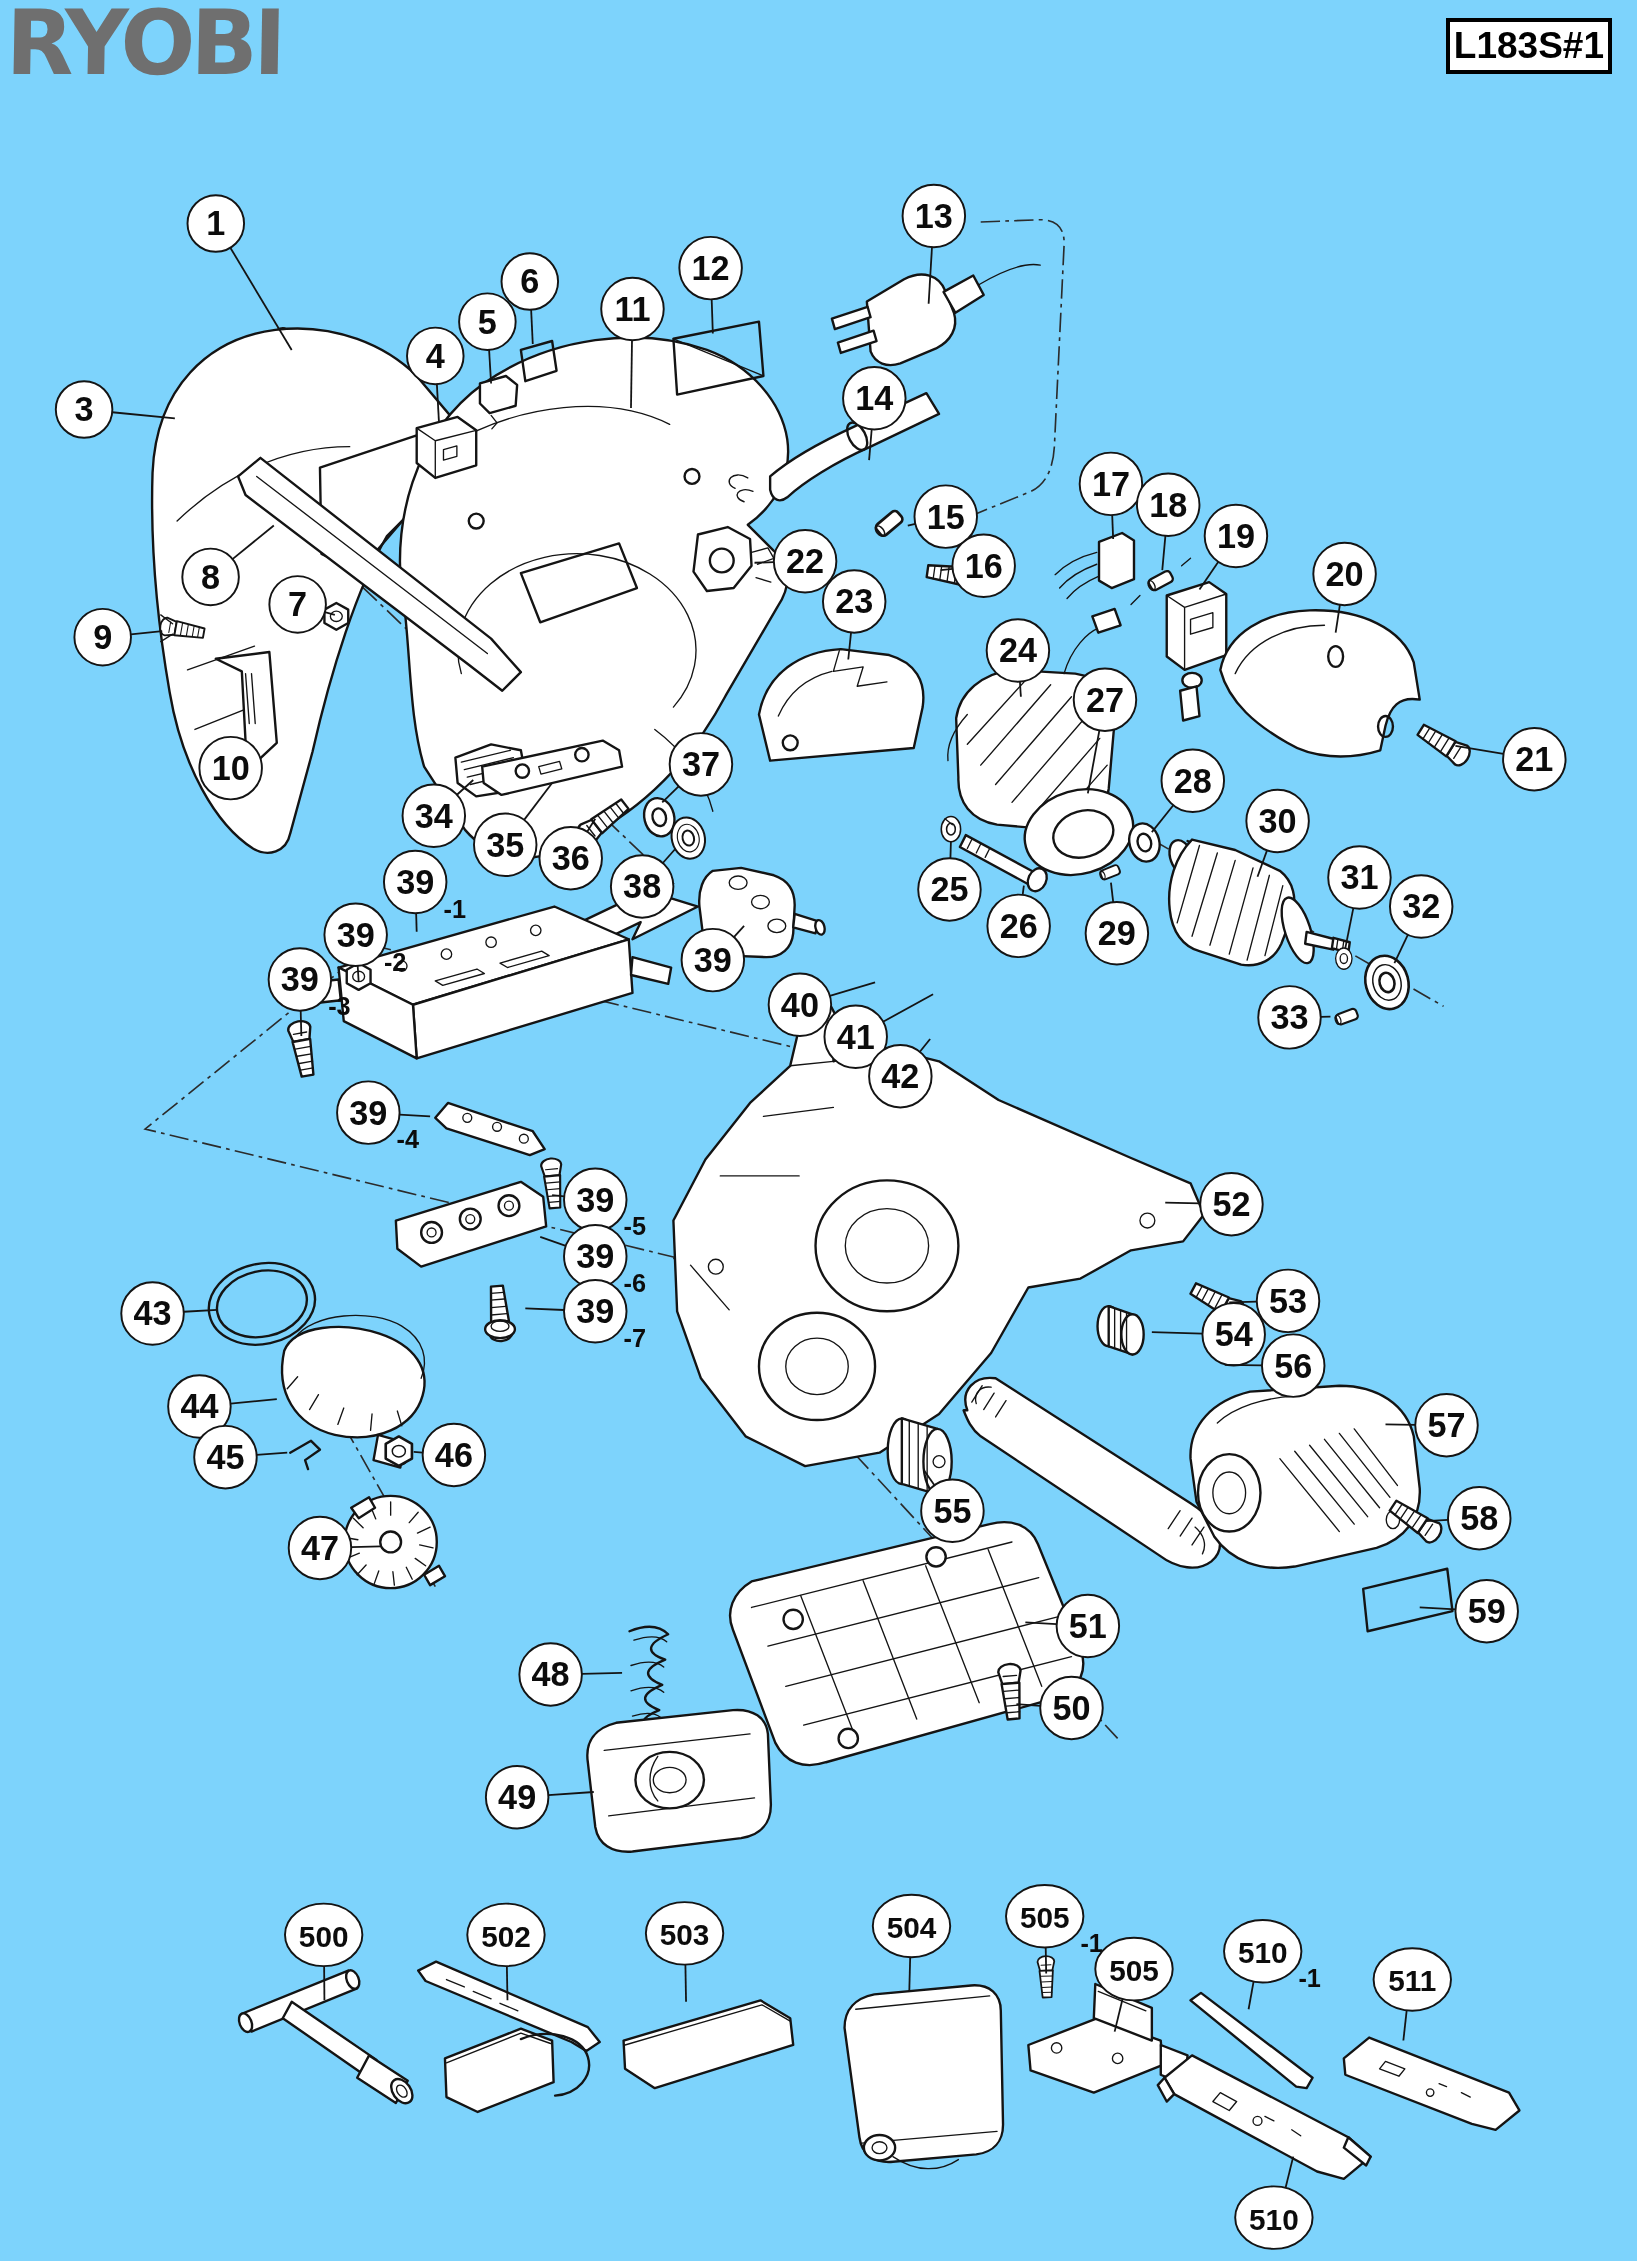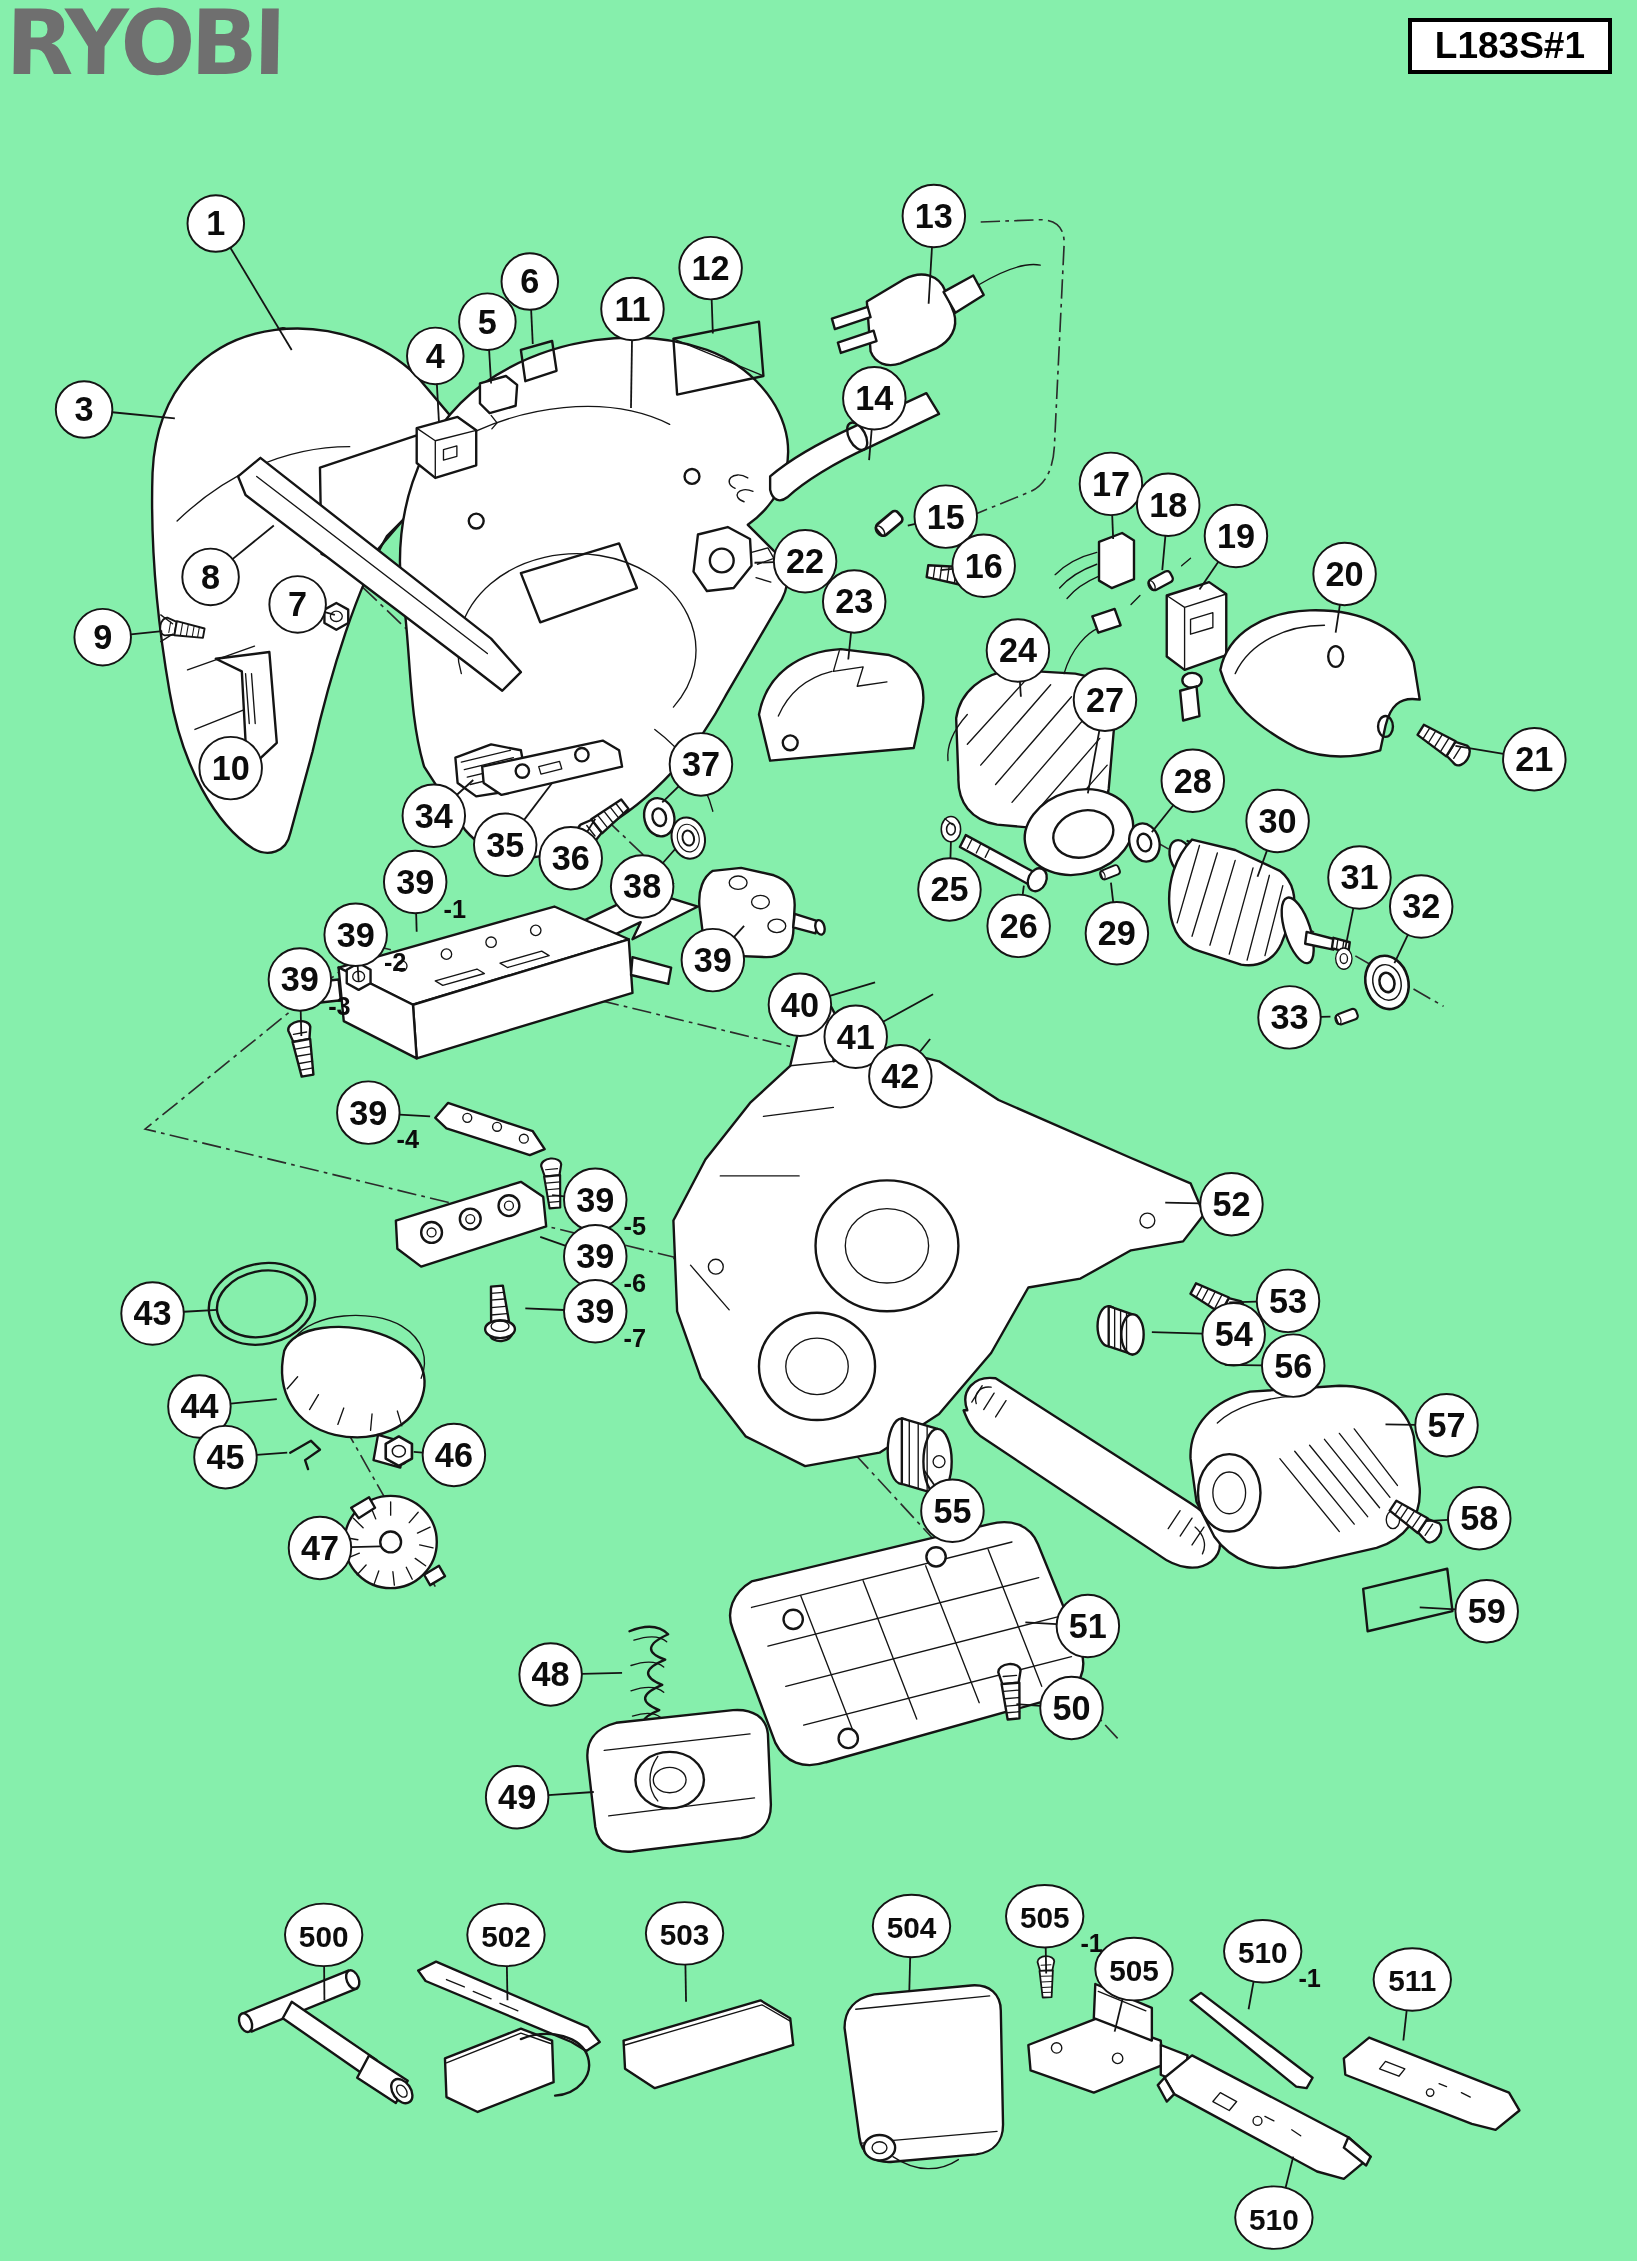--- a/index.html
+++ b/index.html
@@ -1,23 +1,23 @@
 <!DOCTYPE html>
 <html style="font-size:12px"><head>
 <meta charset="utf-8">
 <title>L183S#1</title>
 <style>
   html,body{margin:0;padding:0;background:#e8e8e8;}
-  .page{position:relative;width:1637px;height:2261px;background:#86efac;overflow:hidden;
+  .page{position:relative;width:1637px;height:2261px;background:#7dd3fc;overflow:hidden;
         font-family:"Liberation Sans",sans-serif;}
   .brand-logo{position:absolute;left:6px;top:-9px;font-weight:900;font-size:88px;
         color:#6f6f6f;letter-spacing:-4.5px;transform:scaleY(1.02) skewX(-1deg);
         font-family:"DejaVu Sans",sans-serif;}
   .model-badge{position:absolute;right:25px;top:18px;border:4.5px solid #000;
-        padding:0 23px;font-size:37px;font-weight:700;line-height:48px;color:#000;
+        padding:0 4px;font-size:37px;font-weight:700;line-height:48px;color:#000;
         font-family:"Liberation Sans",sans-serif;white-space:nowrap;background:#fff;}
   svg{position:absolute;left:0;top:0;}
   .p{fill:#ffffff;stroke:#141414;stroke-width:3.2;stroke-linejoin:round;stroke-linecap:round;}
   .l{fill:none;stroke:#141414;stroke-width:3.2;stroke-linejoin:round;stroke-linecap:round;}
   .lt{fill:none;stroke:#141414;stroke-width:1.8;stroke-linejoin:round;stroke-linecap:round;}
   .d{fill:none;stroke:#2b2b2b;stroke-width:2.2;stroke-dasharray:26 7 5 7;}
   .cal-line{stroke:#141414;stroke-width:2.4;}
   .cal-circ{fill:#ffffff;stroke:#141414;stroke-width:2.6;}
   .cal-txt{font-family:"Liberation Sans",sans-serif;font-weight:700;fill:#0c0c0c;}
 </style>

